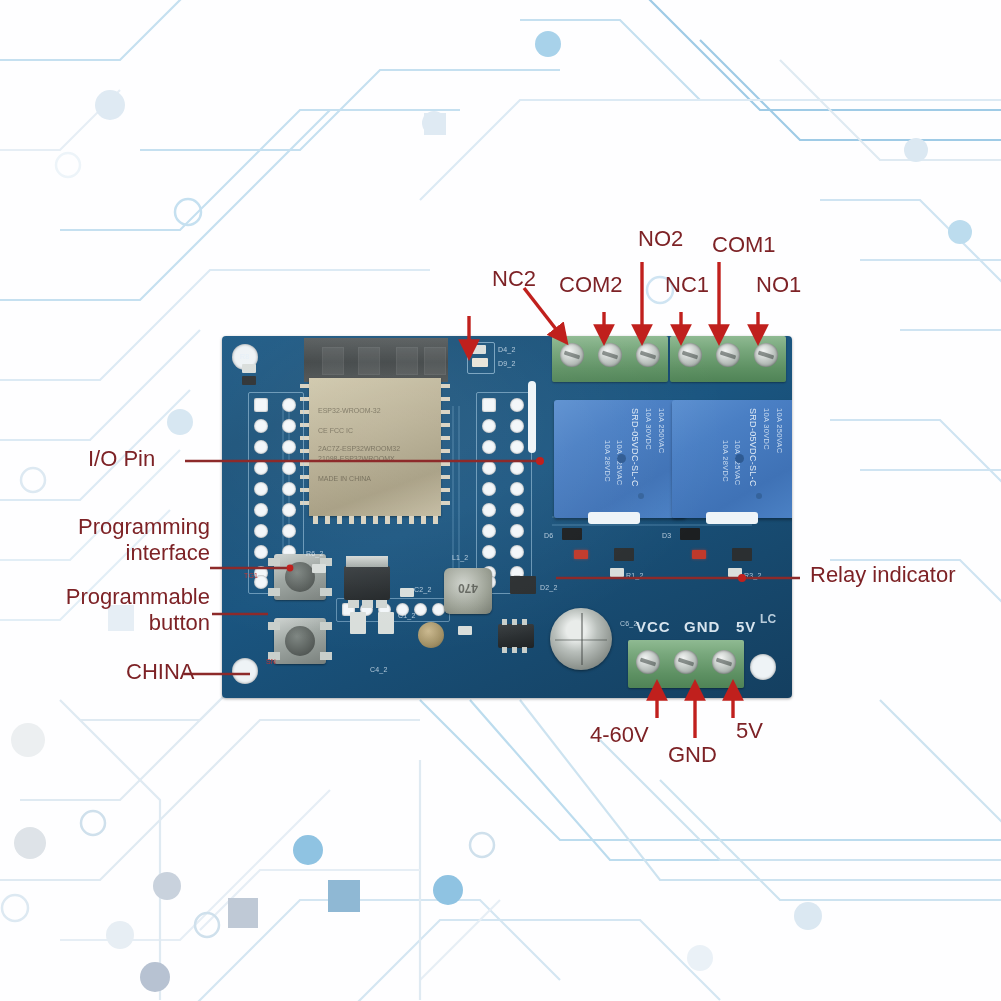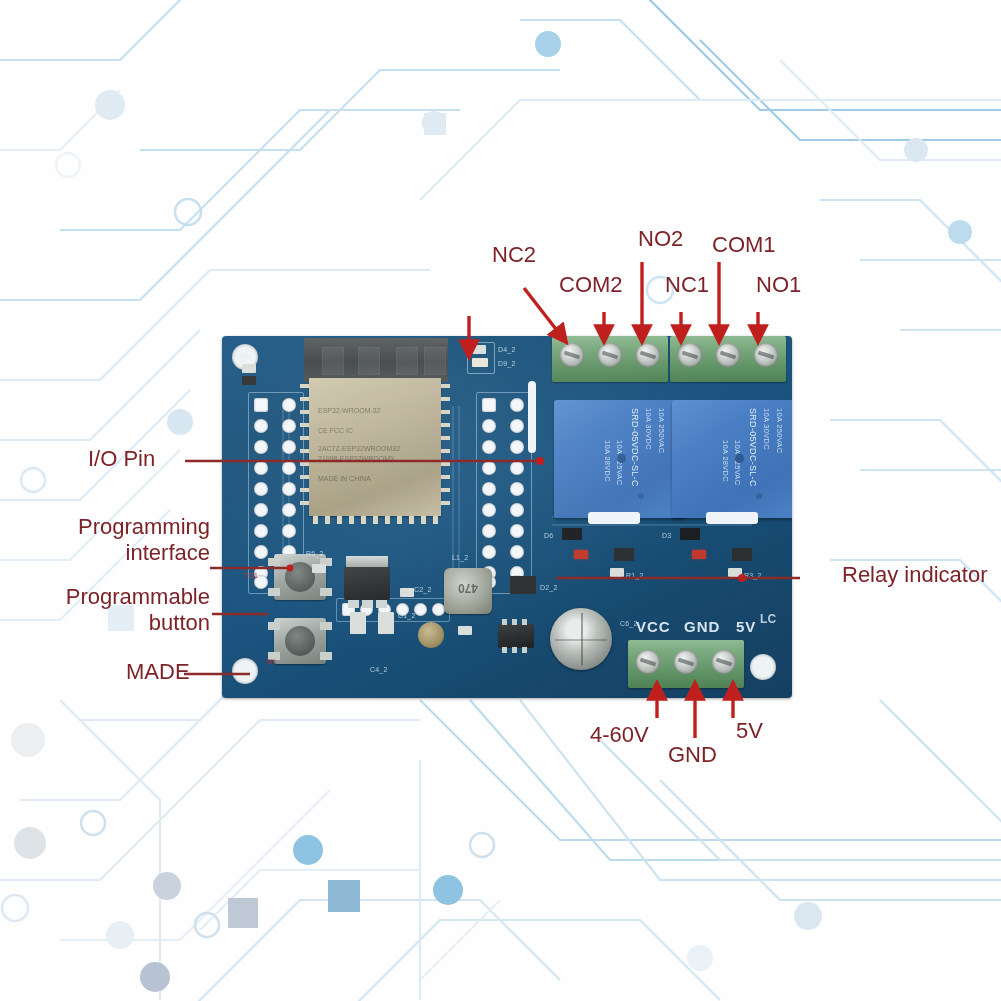--- a/index.html
+++ b/index.html
@@ -474,39 +474,39 @@
       <line x1="742" y1="578" x2="800" y2="578"></line>
       <line x1="556" y1="578" x2="745" y2="578"></line>
     </g>
     <g fill="#c0201d">
       <circle cx="540" cy="461" r="4"></circle>
       <circle cx="290" cy="568" r="3.4"></circle>
       <circle cx="742" cy="578" r="4"></circle>
     </g>
   </svg>
 
-  <div class="lbl" style="left:492px;top:242px;">NC2</div>
+  <div class="lbl" style="left:492px;top:266px;">NC2</div>
   <div class="lbl" style="left:559px;top:272px;">COM2</div>
   <div class="lbl" style="left:638px;top:226px;">NO2</div>
   <div class="lbl" style="left:665px;top:272px;">NC1</div>
   <div class="lbl" style="left:712px;top:232px;">COM1</div>
   <div class="lbl" style="left:756px;top:272px;">NO1</div>
 
 
   <div class="lbl" style="left:88px;top:446px;">I/O Pin</div>
 
   <div class="lbl ml" style="left:16px;top:584px;width:194px;">
     <span>Programmable button</span>
   </div>
 
   <div class="lbl ml" style="left:34px;top:514px;width:176px;">
     <span>Programming interface</span>
   </div>
 
-  <div class="lbl" style="left:126px;top:659px;">MADE</div>
-
-  <div class="lbl" style="left:842px;top:562px;">Relay indicator</div>
+  <div class="lbl" style="left:126px;top:659px;">CHINA</div>
+
+  <div class="lbl" style="left:810px;top:562px;">Relay indicator</div>
 
   <div class="lbl" style="left:590px;top:722px;">4-60V</div>
   <div class="lbl" style="left:668px;top:742px;">GND</div>
   <div class="lbl" style="left:736px;top:718px;">5V</div>
 
 </div>
 
 </body></html>

